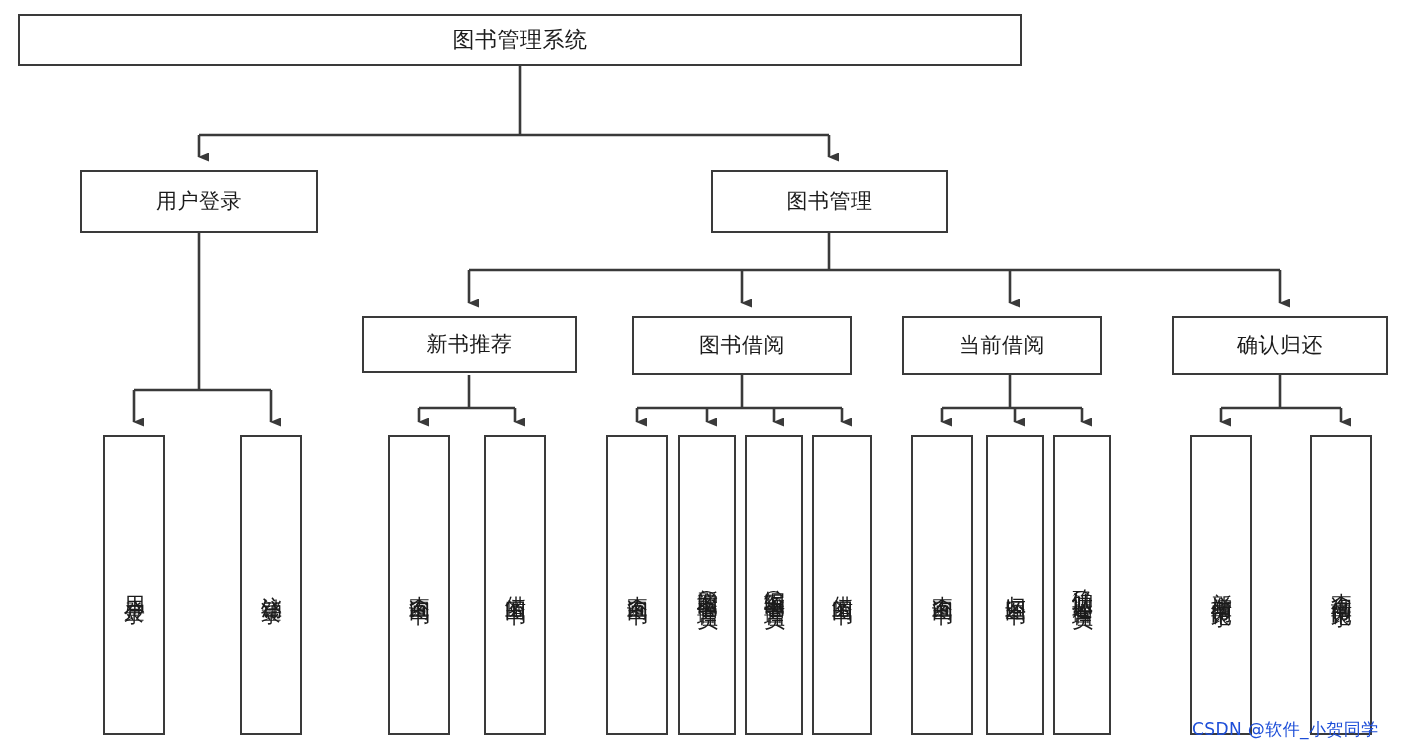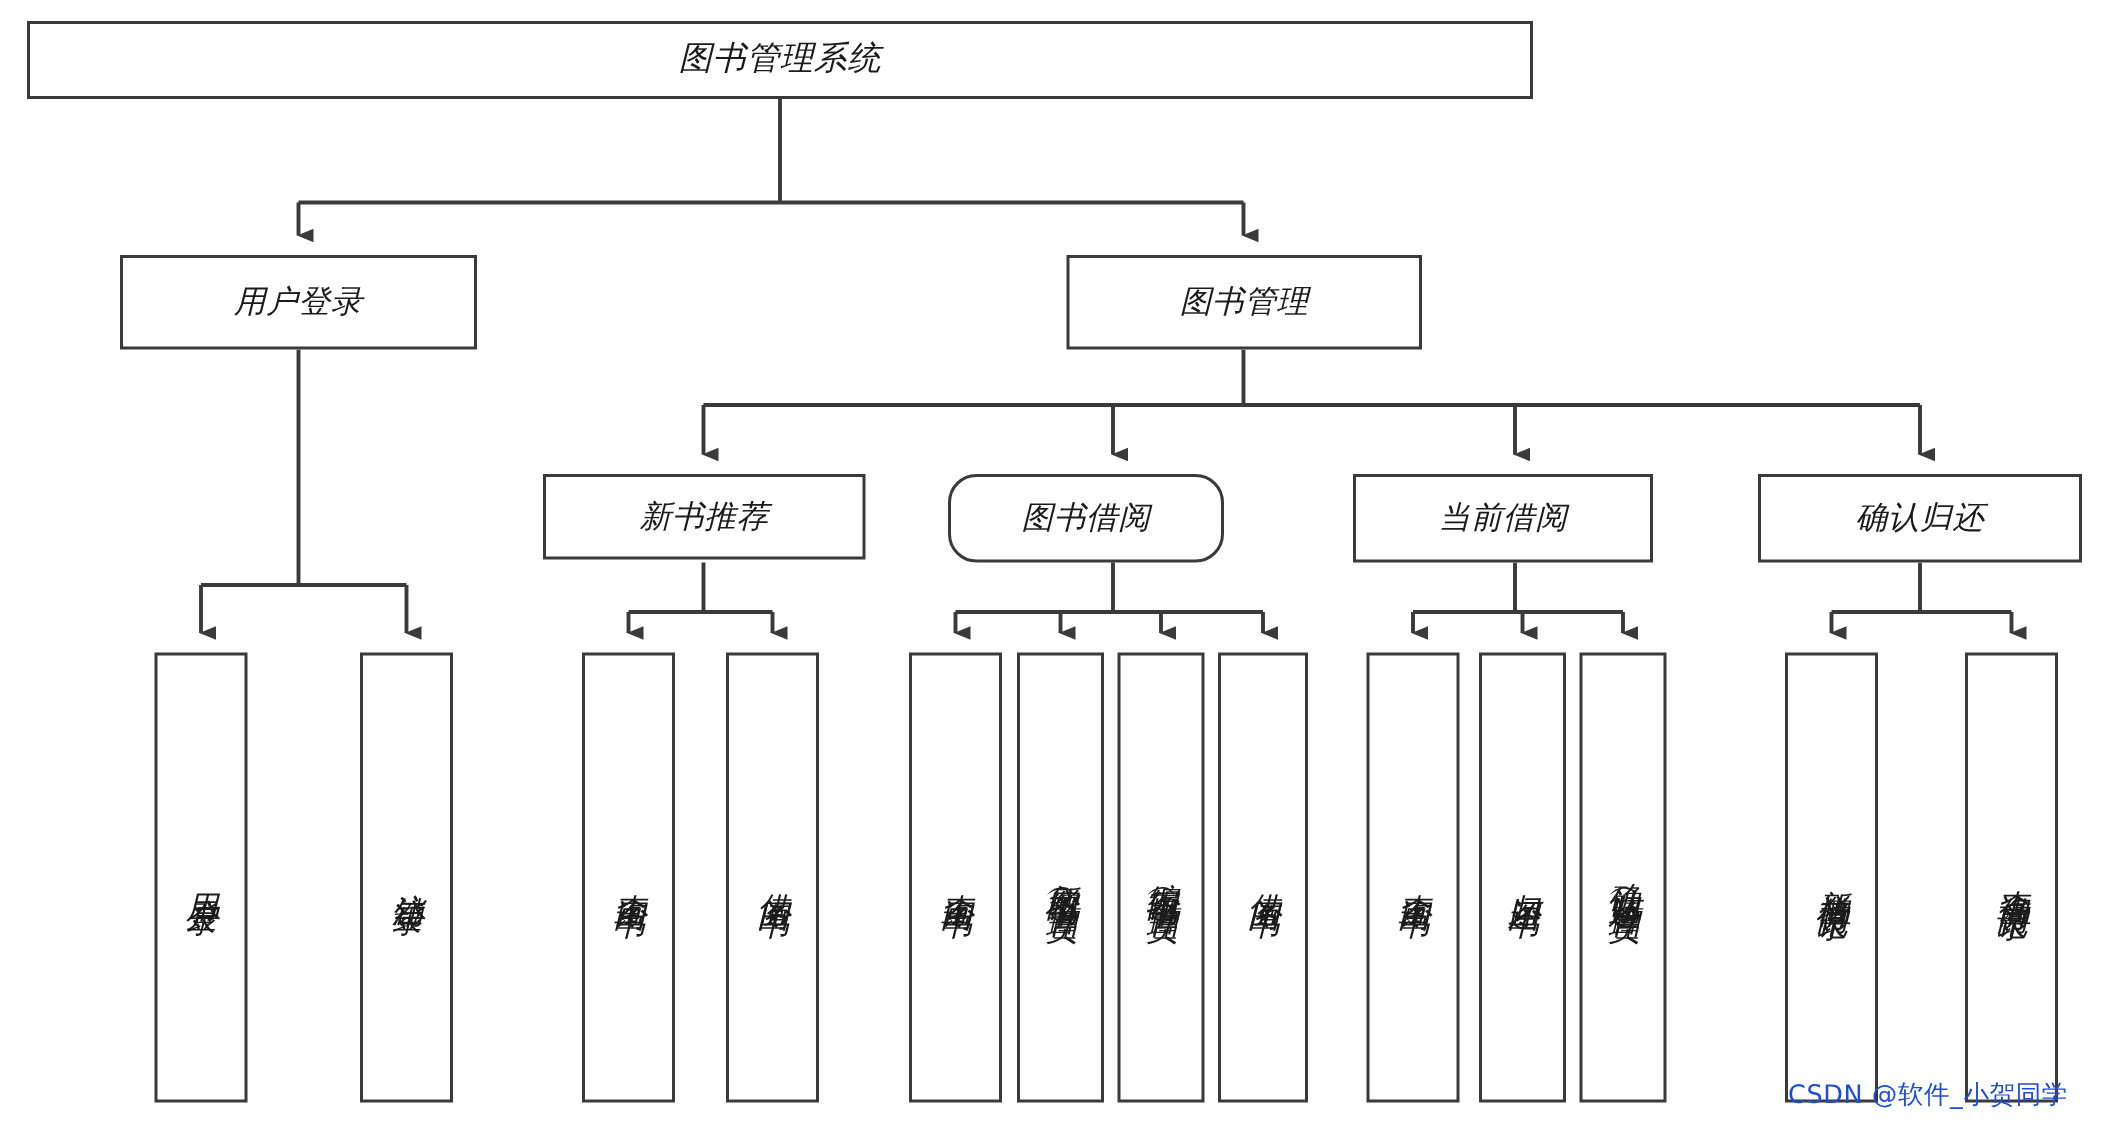--- a/index.html
+++ b/index.html
@@ -36,21 +36,20 @@
     justify-content: center;
     color: #1b1b1b;
     z-index: 2;
   }
   .node-label {
     display: block;
     text-align: center;
     white-space: nowrap;
     line-height: 1.12;
     letter-spacing: 0.5px;
-    font-style: italic;
   }
   
   .node.horiz .node-label {
     font-size: 21px;
   }
   .node.root .node-label {
     font-size: 22px;
   }
   
   .node.vert {
@@ -131,21 +130,21 @@
   <div class="node horiz" style="left: 80px; top: 170px; width: 238px; height: 63px;">
     <span class="node-label">用户登录</span>
   </div>
   <div class="node horiz" style="left: 711px; top: 170px; width: 237px; height: 63px;">
     <span class="node-label">图书管理</span>
   </div>
 
   <div class="node horiz" style="left: 362px; top: 316px; width: 215px; height: 57px;">
     <span class="node-label">新书推荐</span>
   </div>
-  <div class="node horiz" style="left: 632px; top: 316px; width: 184px; height: 59px; border-radius: 19px;">
+  <div class="node horiz" style="left: 632px; top: 316px; width: 220px; height: 59px;">
     <span class="node-label">图书借阅</span>
   </div>
   <div class="node horiz" style="left: 902px; top: 316px; width: 200px; height: 59px;">
     <span class="node-label">当前借阅</span>
   </div>
   <div class="node horiz" style="left: 1172px; top: 316px; width: 216px; height: 59px;">
     <span class="node-label">确认归还</span>
   </div>
 
   <div class="node vert" style="left: 103px; top: 435px; width: 62px; height: 300px;">

